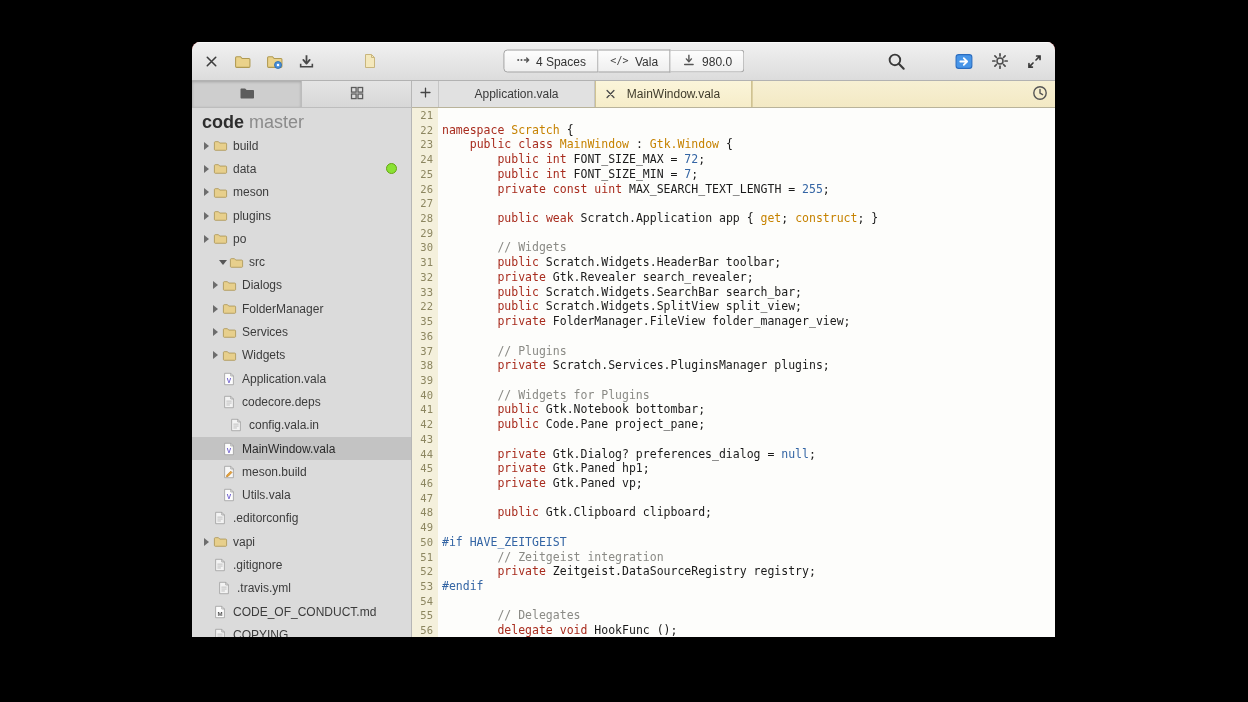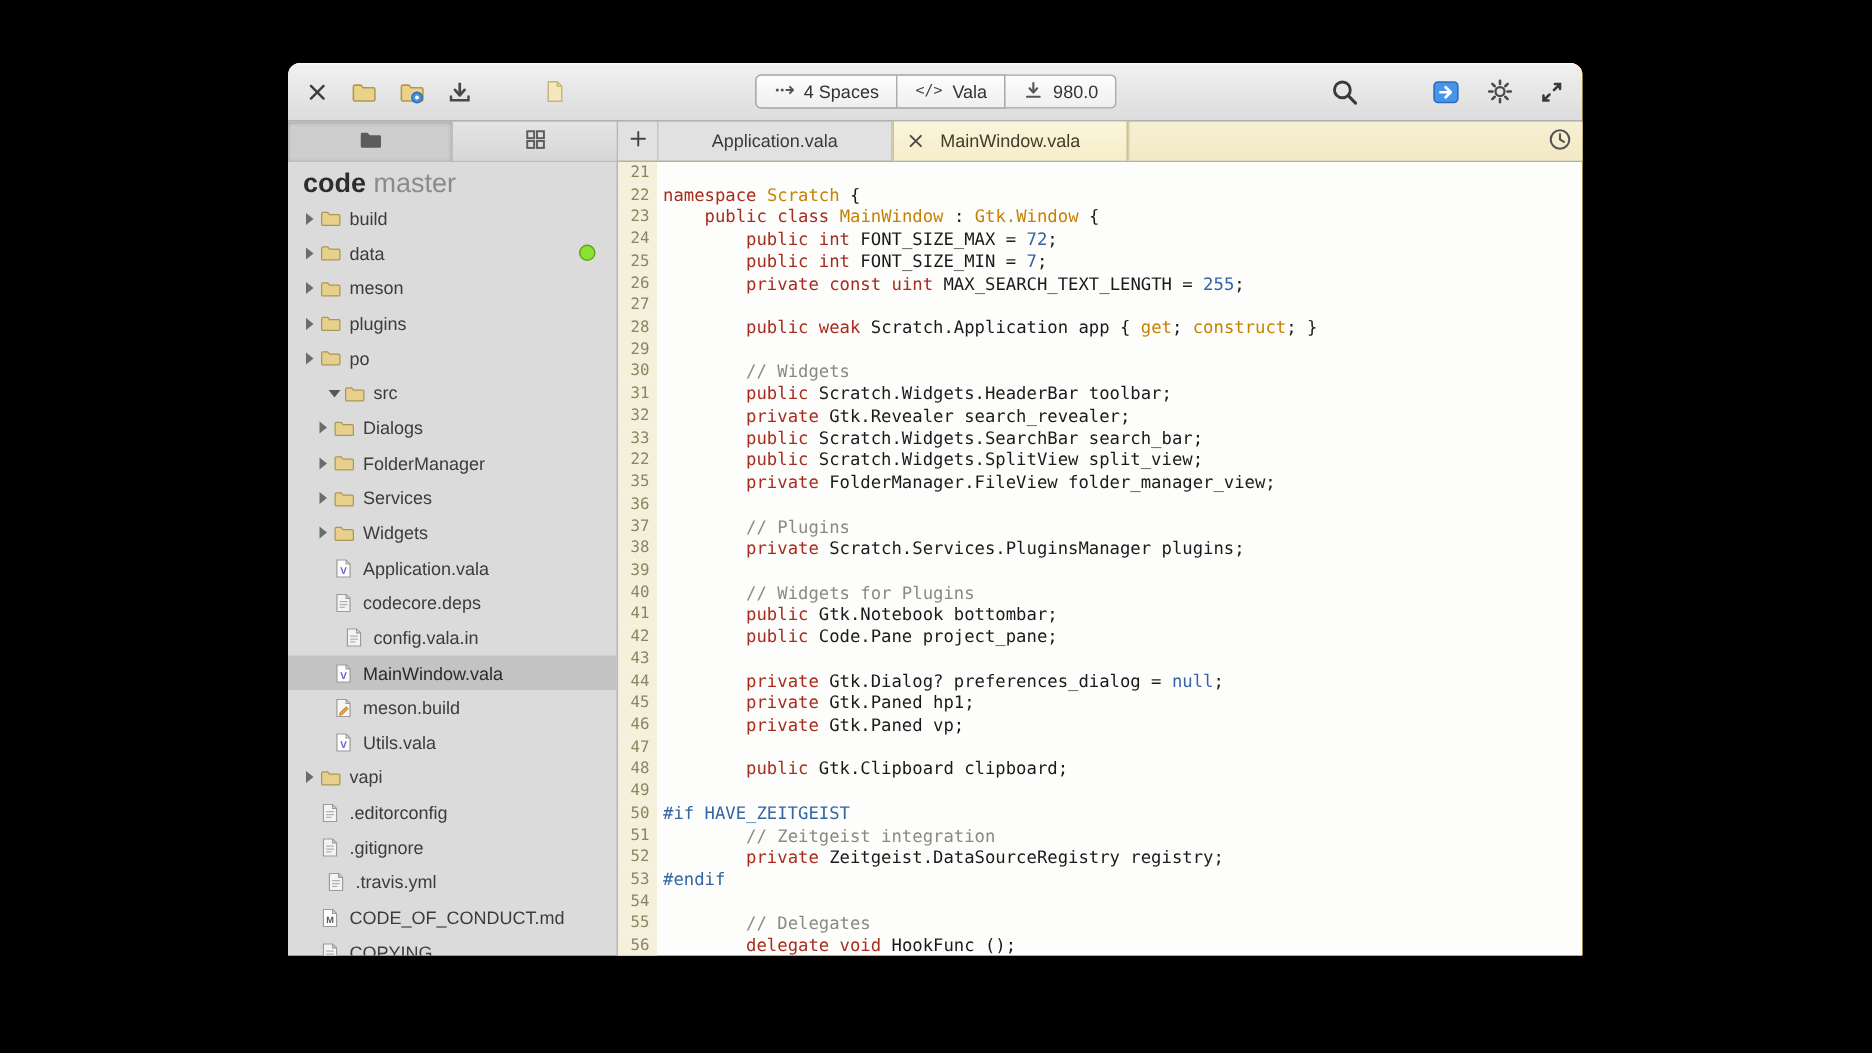--- a/index.html
+++ b/index.html
@@ -1,19 +1,19 @@
 <!DOCTYPE html>
 <html><head>
 <meta charset="utf-8">
 <style>
   html,body{margin:0;padding:0}
   body{width:1248px;height:702px;background:#000;overflow:hidden;
        font-family:"Liberation Sans",sans-serif;-webkit-font-smoothing:antialiased}
   .window{position:absolute;left:192px;top:42px;width:863px;height:595px;
-          border-radius:8px 8px 0 0;overflow:hidden;background:#eab308;
+          border-radius:8px 8px 0 0;overflow:hidden;background:#b91c1c;
           box-shadow:0 0 0 1px rgba(0,0,0,.6),0 10px 34px rgba(0,0,0,.55)}
   
   .toolbar{height:38px;position:relative;display:flex;align-items:center;
            background:linear-gradient(#f1f1f1,#dcdcdc);
            border-bottom:1px solid #b2b2b2;box-shadow:inset 0 1px 0 #fafafa}
   .tb-left{display:flex;align-items:center;gap:11px;padding-left:10px}
   .tb-left .tbtn:nth-child(5){margin-left:32px}
   .tbtn{background:none;border:none;padding:2px;display:flex;align-items:center;cursor:pointer}
   .tbtn .icon{display:flex}
   .tb-center{position:absolute;left:50%;top:50%;transform:translate(-50%,-50%);display:flex}
@@ -405,40 +405,40 @@
             <span class="ticon">
               <svg viewBox="0 0 16 16" width="14" height="14">
                 <path d="M3 1.5h7l3 3v10H3z" fill="#fdfdfd" stroke="#9b9b9b" stroke-width="0.9"></path>
                 <path d="M10 1.5v3h3" fill="none" stroke="#9b9b9b" stroke-width="0.9"></path>
                 <text x="8" y="12" font-size="7.5" font-weight="bold" text-anchor="middle" fill="#6a5acd" font-family="Liberation Sans, sans-serif">V</text>
               </svg>
             </span>
             <span class="tlabel">Utils.vala</span>
           </div>
           <div class="tree-row" style="padding-left:8px">
+            <span class="expander"></span>
+            <span class="ticon">
+              <svg viewBox="0 0 16 16" width="14" height="14">
+                <path d="M3 1.5h7l3 3v10H3z" fill="#f3f3f3" stroke="#9b9b9b" stroke-width="0.9"></path>
+                <path d="M10 1.5v3h3" fill="none" stroke="#9b9b9b" stroke-width="0.9"></path>
+                <path d="M5 7h6M5 9.2h6M5 11.4h4" stroke="#b3b3b3" stroke-width="0.9"></path>
+              </svg>
+            </span>
+            <span class="tlabel">.editorconfig</span>
+          </div>
+          <div class="tree-row" style="padding-left:8px">
             <span class="expander">
               <span class="tri-r"></span>
             </span>
             <span class="ticon">
               <svg viewBox="0 0 16 16" width="15" height="15">
                 <path d="M1.5 4.8c0-.5.4-.9.9-.9h3.4l1.4 1.5h6.4c.5 0 .9.4.9.9v5.9c0 .5-.4.9-.9.9H2.4c-.5 0-.9-.4-.9-.9z" fill="#e7cf8c" stroke="#ad9757" stroke-width="0.9"></path>
               </svg>
             </span>
             <span class="tlabel">vapi</span>
-          </div>
-          <div class="tree-row" style="padding-left:8px">
-            <span class="expander"></span>
-            <span class="ticon">
-              <svg viewBox="0 0 16 16" width="14" height="14">
-                <path d="M3 1.5h7l3 3v10H3z" fill="#f3f3f3" stroke="#9b9b9b" stroke-width="0.9"></path>
-                <path d="M10 1.5v3h3" fill="none" stroke="#9b9b9b" stroke-width="0.9"></path>
-                <path d="M5 7h6M5 9.2h6M5 11.4h4" stroke="#b3b3b3" stroke-width="0.9"></path>
-              </svg>
-            </span>
-            <span class="tlabel">.editorconfig</span>
           </div>
           <div class="tree-row" style="padding-left:8px">
             <span class="expander"></span>
             <span class="ticon">
               <svg viewBox="0 0 16 16" width="14" height="14">
                 <path d="M3 1.5h7l3 3v10H3z" fill="#f3f3f3" stroke="#9b9b9b" stroke-width="0.9"></path>
                 <path d="M10 1.5v3h3" fill="none" stroke="#9b9b9b" stroke-width="0.9"></path>
                 <path d="M5 7h6M5 9.2h6M5 11.4h4" stroke="#b3b3b3" stroke-width="0.9"></path>
               </svg>
             </span>

